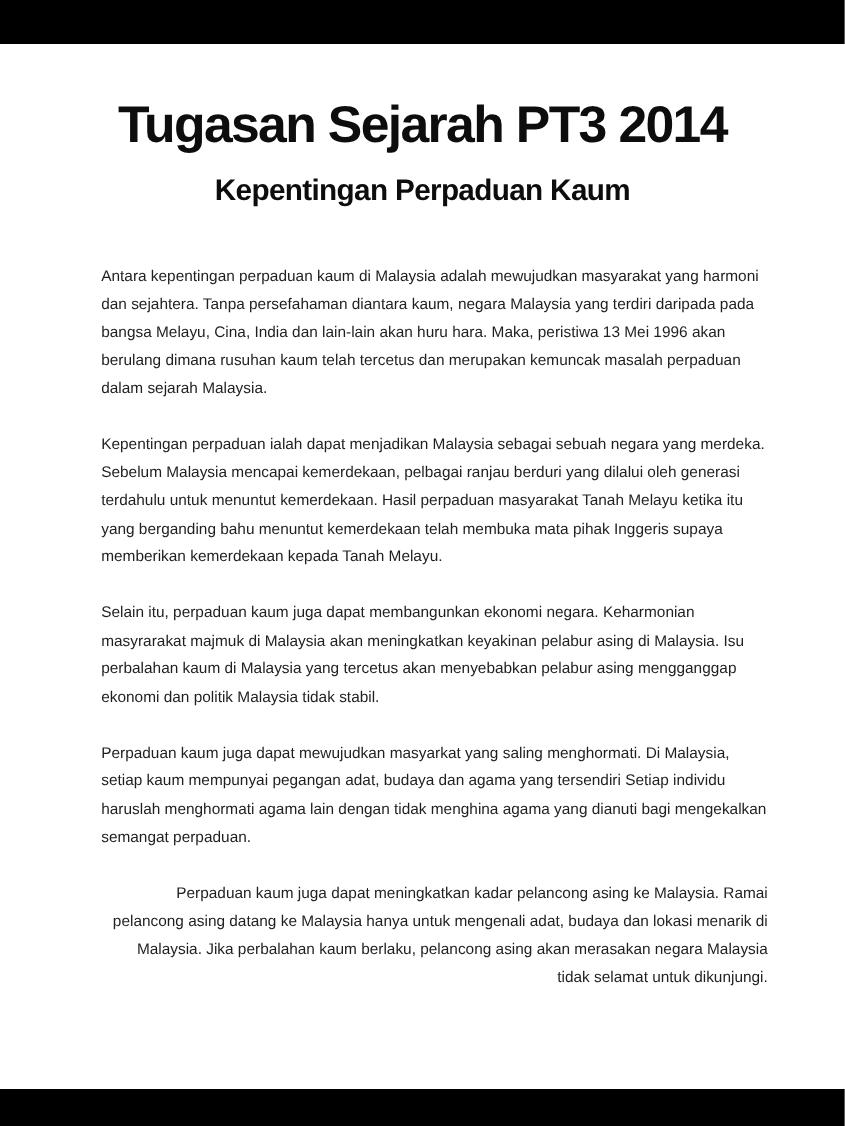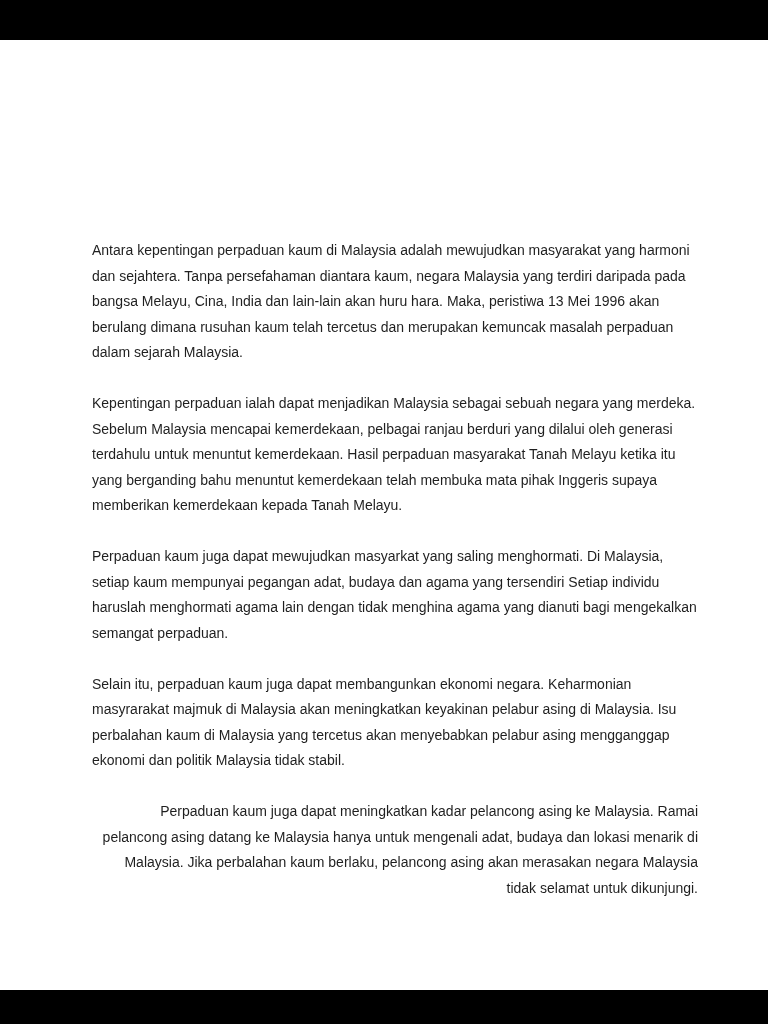--- a/index.html
+++ b/index.html
@@ -69,25 +69,27 @@
   }
   .doc-body p:last-child { margin-bottom: 0; text-align: right; }
 </style>
 </head>
 <body>
 
 <div class="screen">
 
   <div class="letterbox top"></div>
 
+  <h1 class="doc-title">Tugasan Sejarah PT3 2014</h1>
 
+  <h2 class="doc-subtitle">Kepentingan Perpaduan Kaum</h2>
 
   <div class="doc-body">
     <p>Antara kepentingan perpaduan kaum di Malaysia adalah mewujudkan masyarakat yang harmoni dan sejahtera. Tanpa persefahaman diantara kaum, negara Malaysia yang terdiri daripada pada bangsa Melayu, Cina, India dan lain-lain akan huru hara. Maka, peristiwa 13 Mei 1996 akan berulang dimana rusuhan kaum telah tercetus dan merupakan kemuncak masalah perpaduan dalam sejarah Malaysia.</p>
     <p>Kepentingan perpaduan ialah dapat menjadikan Malaysia sebagai sebuah negara yang merdeka. Sebelum Malaysia mencapai kemerdekaan, pelbagai ranjau berduri yang dilalui oleh generasi terdahulu untuk menuntut kemerdekaan. Hasil perpaduan masyarakat Tanah Melayu ketika itu yang berganding bahu menuntut kemerdekaan telah membuka mata pihak Inggeris supaya memberikan kemerdekaan kepada Tanah Melayu.</p>
+    <p>Selain itu, perpaduan kaum juga dapat membangunkan ekonomi negara. Keharmonian masyrarakat majmuk di Malaysia akan meningkatkan keyakinan pelabur asing di Malaysia. Isu perbalahan kaum di Malaysia yang tercetus akan menyebabkan pelabur asing mengganggap ekonomi dan politik Malaysia tidak stabil.</p>
     <p>Perpaduan kaum juga dapat mewujudkan masyarkat yang saling menghormati. Di Malaysia, setiap kaum mempunyai pegangan adat, budaya dan agama yang tersendiri Setiap individu haruslah menghormati agama lain dengan tidak menghina agama yang dianuti bagi mengekalkan semangat perpaduan.</p>
-    <p>Selain itu, perpaduan kaum juga dapat membangunkan ekonomi negara. Keharmonian masyrarakat majmuk di Malaysia akan meningkatkan keyakinan pelabur asing di Malaysia. Isu perbalahan kaum di Malaysia yang tercetus akan menyebabkan pelabur asing mengganggap ekonomi dan politik Malaysia tidak stabil.</p>
     <p>Perpaduan kaum juga dapat meningkatkan kadar pelancong asing ke Malaysia. Ramai pelancong asing datang ke Malaysia hanya untuk mengenali adat, budaya dan lokasi menarik di Malaysia. Jika perbalahan kaum berlaku, pelancong asing akan merasakan negara Malaysia tidak selamat untuk dikunjungi.</p>
   </div>
 
   <div class="letterbox bottom"></div>
 
 </div>
 
 </body></html>

